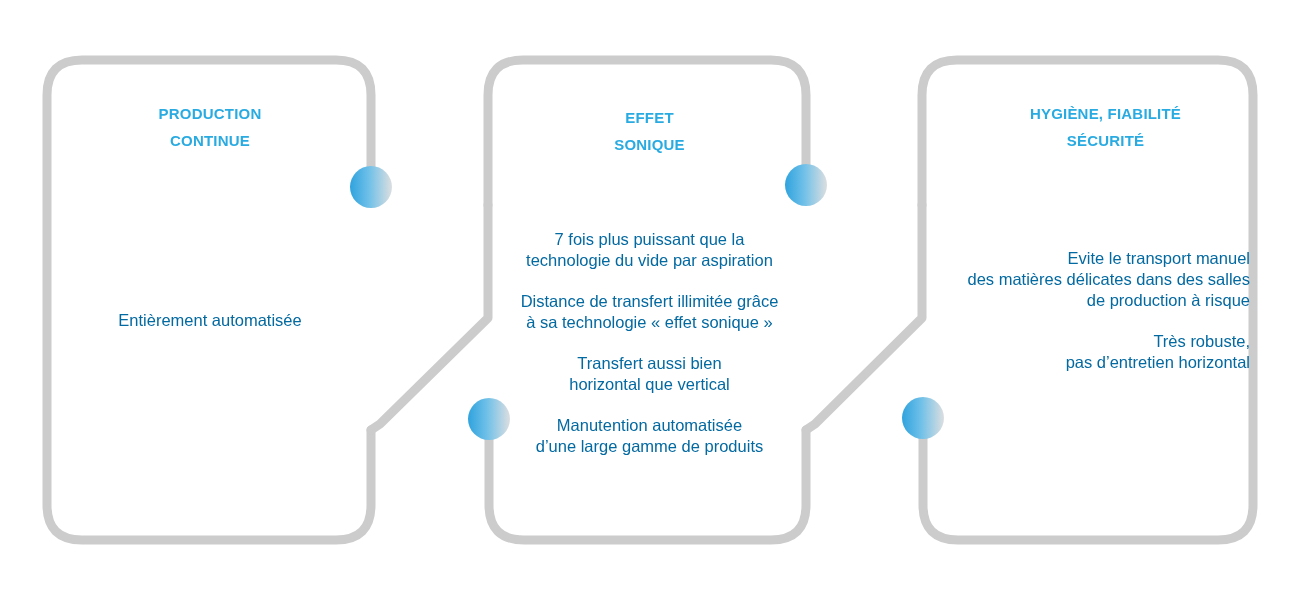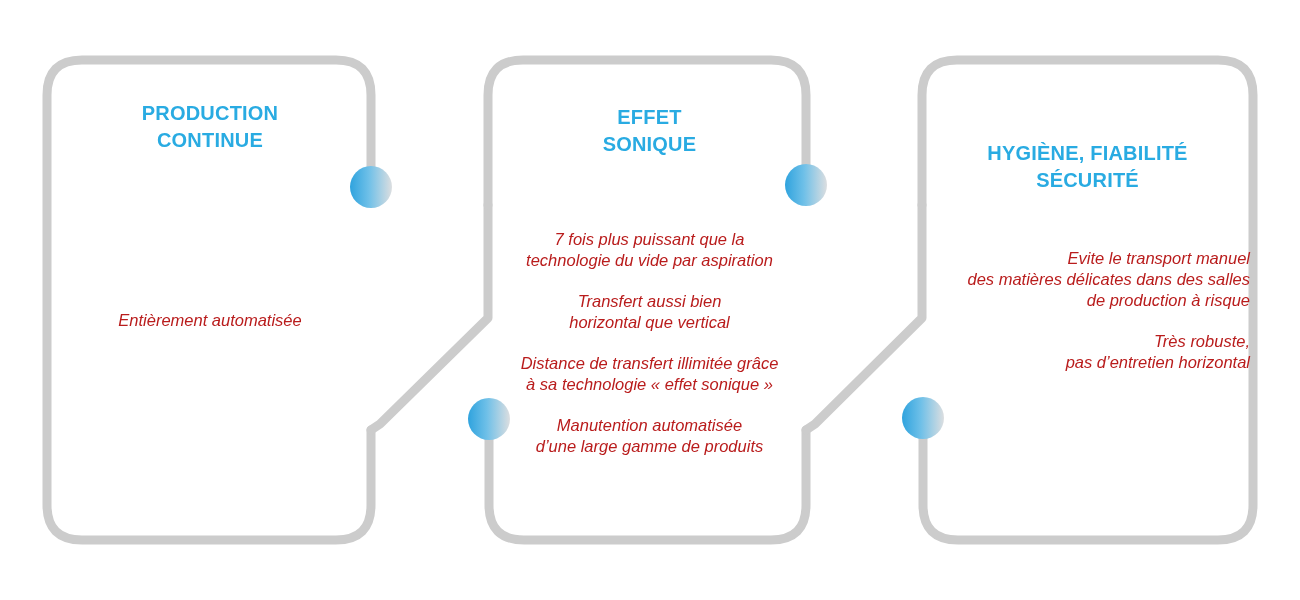--- a/index.html
+++ b/index.html
@@ -30,53 +30,52 @@
   }
   .panel {
     position: absolute;
     z-index: 2;
     box-sizing: border-box;
   }
   .panel-title {
     color: #29ABE2;
     font-family: "Liberation Sans", sans-serif;
     font-weight: bold;
-    font-size: 20px;
+    font-size: 15px;
     line-height: 27px;
     letter-spacing: 0.2px;
     text-align: center;
     white-space: pre-line;
     margin: 0;
   }
   .panel-body {
     margin: 0;
     text-align: center;
   }
   .body-item {
-    color: #b91c1c;
+    color: #0369a1;
     font-family: "Liberation Sans", sans-serif;
     font-size: 16.5px;
     line-height: 21px;
     white-space: pre-line;
     margin: 0 0 20px 0;
-    font-style: italic;
   }
   .body-item:last-child { margin-bottom: 0; }
 
   
   #panel-production { left: 40px;  top: 100px; width: 340px; }
   #panel-production .panel-title { position: absolute; left: 0; top: 0; width: 340px; }
   #panel-production .panel-body  { position: absolute; left: 0; top: 210px; width: 340px; }
 
   #panel-sonique { left: 487px; top: 104px; width: 325px; }
   #panel-sonique .panel-title { position: absolute; left: 0; top: 0; width: 325px; }
   #panel-sonique .panel-body  { position: absolute; left: 0; top: 125px; width: 325px; }
 
   #panel-hygiene { left: 925px; top: 100px; width: 325px; }
-  #panel-hygiene .panel-title { position: absolute; left: 0; top: 0; width: 325px; margin-top: 40px; }
+  #panel-hygiene .panel-title { position: absolute; left: 18px; top: 0; width: 325px; }
   #panel-hygiene .panel-body  { position: absolute; left: 0; top: 148px; width: 325px; text-align: right; }
 </style>
 </head>
 <body>
 
 <div id="diagram-root">
 
   <svg id="connector-layer" viewBox="0 0 1300 600" width="1300" height="600">
     <defs>
       <linearGradient id="nodeGrad" x1="0" y1="0" x2="1" y2="0">
@@ -150,24 +149,24 @@
       <p class="body-item">Entièrement automatisée</p>
     </div>
   </div>
 
   <div class="panel" id="panel-sonique">
     <h2 class="panel-title">EFFET
 SONIQUE</h2>
     <div class="panel-body">
       <p class="body-item">7 fois plus puissant que la
 technologie du vide par aspiration</p>
+      <p class="body-item">Distance de transfert illimitée grâce
+à sa technologie « effet sonique »</p>
       <p class="body-item">Transfert aussi bien
 horizontal que vertical</p>
-      <p class="body-item">Distance de transfert illimitée grâce
-à sa technologie « effet sonique »</p>
       <p class="body-item">Manutention automatisée
 d’une large gamme de produits</p>
     </div>
   </div>
 
   <div class="panel" id="panel-hygiene">
     <h2 class="panel-title">HYGIÈNE, FIABILITÉ
 SÉCURITÉ</h2>
     <div class="panel-body">
       <p class="body-item">Evite le transport manuel

